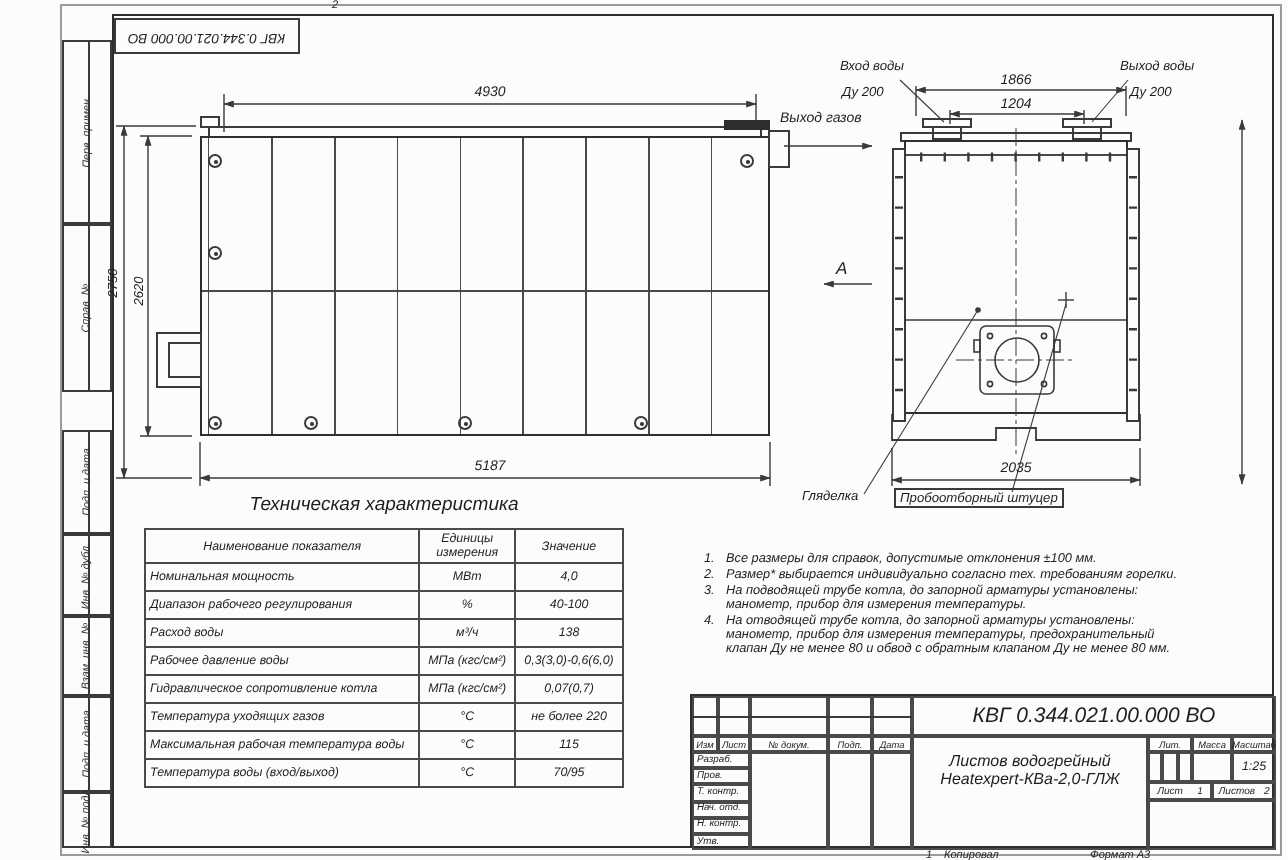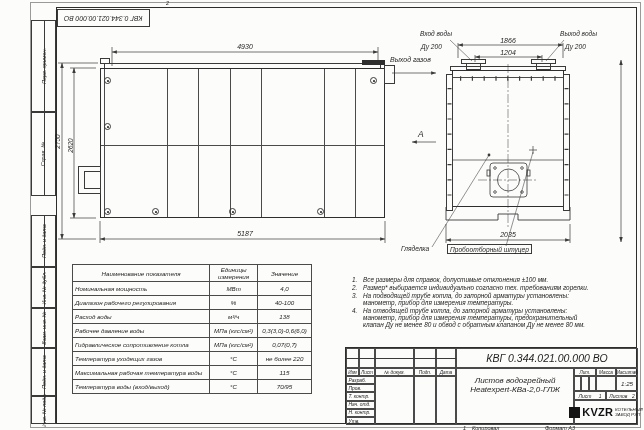--- a/index.html
+++ b/index.html
@@ -194,20 +194,21 @@
   <div class="txt ctr" style="left:488px;top:37px;width:40px;font-size:7px;">1866</div>
   <div class="txt ctr" style="left:488px;top:49px;width:40px;font-size:7px;">1204</div>
   <div class="txt ctr" style="left:488px;top:231px;width:40px;font-size:7px;">2035</div>
   <div class="txt" style="left:420px;top:30px;font-size:6.6px;">Вход воды</div>
   <div class="txt" style="left:421px;top:43px;font-size:6.6px;">Ду 200</div>
   <div class="txt" style="left:560px;top:30px;font-size:6.6px;">Выход воды</div>
   <div class="txt" style="left:565px;top:43px;font-size:6.6px;">Ду 200</div>
   <div class="txt" style="left:401px;top:245px;font-size:6.6px;">Гляделка</div>
   <div class="txt sampling-label" style="left:447px;top:244px;font-size:6.6px;">Пробоотборный штуцер</div>
 
+  <div class="txt ctr" style="left:70px;top:248px;width:244px;font-size:9.5px;">Техническая характеристика</div>
   <table class="spec">
     <colgroup>
         <col style="width:138px">
         <col style="width:48px">
         <col style="width:54px">
       </colgroup>
     <tbody>
         <tr>
       <th class="ctr">Наименование показателя</th>
       <th class="ctr">Единицы измерения</th>
@@ -321,27 +322,19 @@
     <div class="cell" style="left:228px;top:43px;width:32px;height:9px;display:flex;align-items:center;justify-content:space-around;font-size:5px;">
       <span>Лист</span>
         <span>1</span>
     </div>
     <div class="cell" style="left:260px;top:43px;width:32px;height:9px;display:flex;align-items:center;justify-content:space-around;font-size:5px;">
       <span>Листов</span>
         <span>2</span>
     </div>
 
     <div class="cell" style="left:228px;top:52px;width:64px;height:25px;"></div>
-    <div class="logo-row">
-      <span class="logo-sq"></span>
-      <span class="logo-kvzr">KVZR</span>
-      <span class="logo-cap">
-        <span style="display:block;">КОТЕЛЬНЫЙ</span>
-        <span style="display:block;">ЗАВОД РЭП</span>
-      </span>
-    </div>
   </div>
 
   <div class="txt" style="left:463px;top:425px;font-size:5.5px;">1</div>
   <div class="txt" style="left:472px;top:425px;font-size:5.5px;">Копировал</div>
   <div class="txt" style="left:545px;top:425px;font-size:5.5px;">Формат А3</div>
 
 </div>
 
 </body></html>

